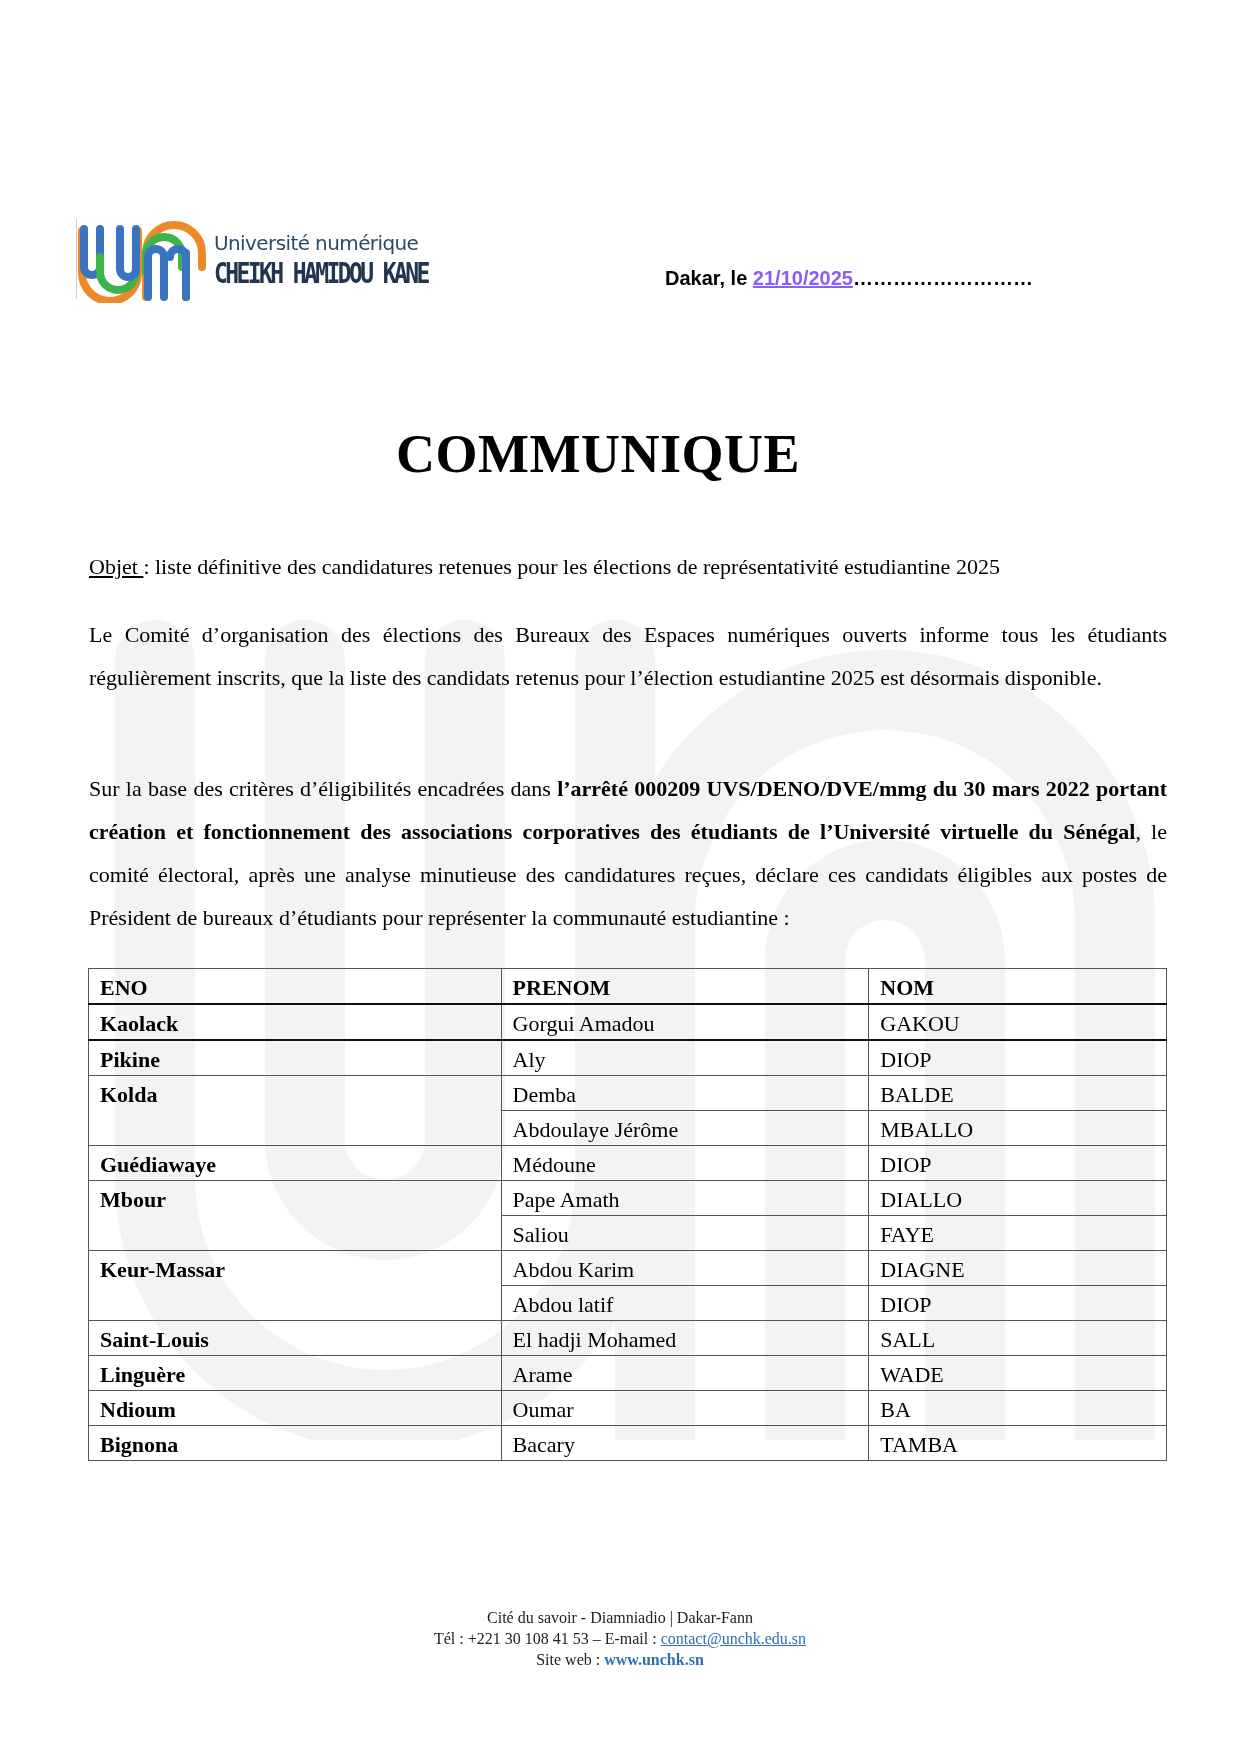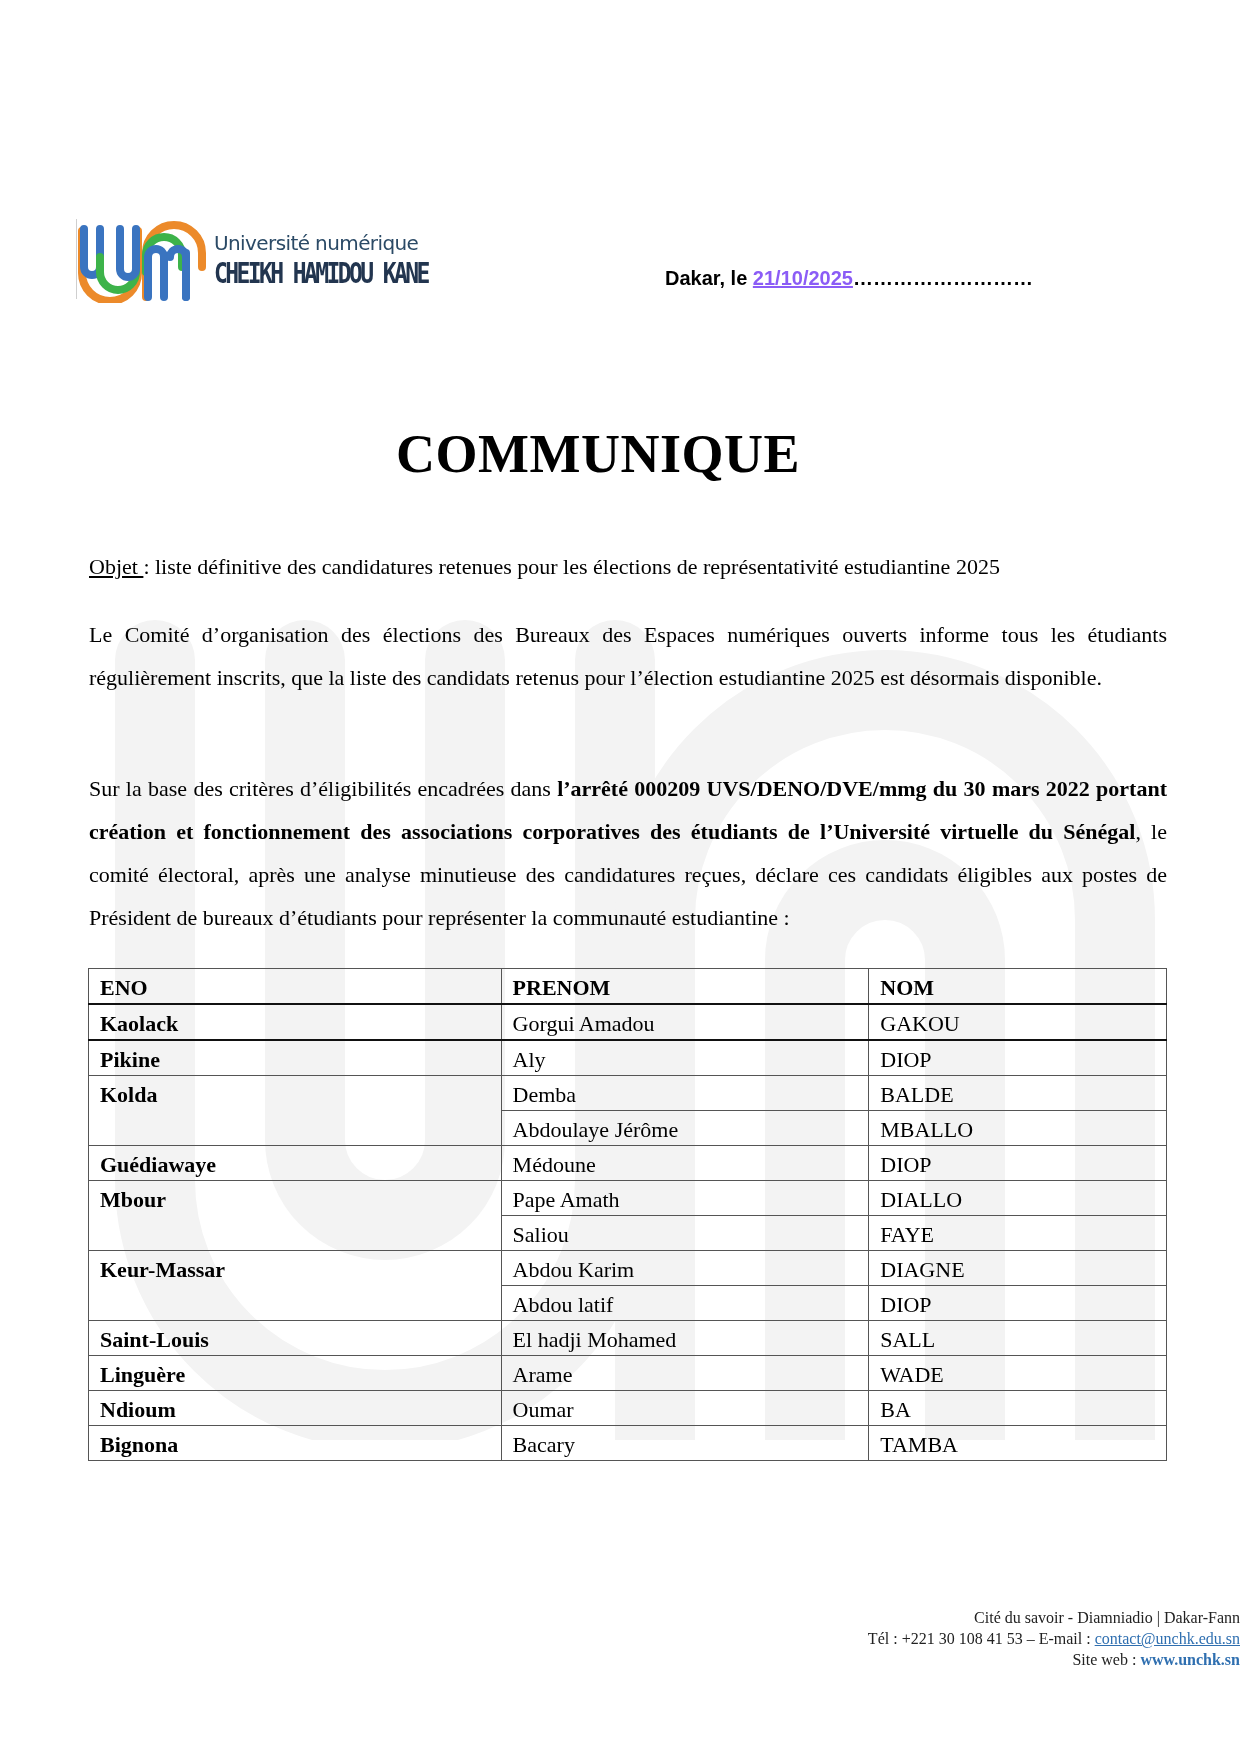--- a/index.html
+++ b/index.html
@@ -43,21 +43,21 @@
   .tbl { position: absolute; left: 88px; top: 968px; width: 1079px; border-collapse: collapse; font-family: "Liberation Serif", serif; font-size: 22px; z-index: 1; }
   .tbl td, .tbl th { border: 1.5px solid #555; height: 33px; padding: 0 11px; vertical-align: top; text-align: left; line-height: 30px; padding-top: 4px; box-sizing: border-box; }
   .tbl th { font-weight: bold; }
   .tbl td.eno { font-weight: bold; }
   .tbl col.c1 { width: 413px; }
   .tbl col.c2 { width: 368px; }
   .tbl col.c3 { width: 298px; }
   .tbl tr.thick td { border-top: 2px solid #111; border-bottom: 2px solid #111; }
 
   
-  .footer { position: absolute; left: 0; width: 1240px; top: 1607px; text-align: right; font-family: "Liberation Serif", serif; font-size: 16px; line-height: 21px; color: #222; z-index: 1; }
+  .footer { position: absolute; left: 0; width: 1240px; top: 1607px; text-align: center; font-family: "Liberation Serif", serif; font-size: 16px; line-height: 21px; color: #222; z-index: 1; }
   .footer a { color: #2f6fb0; text-decoration: underline; }
   .footer .web { color: #2f6fb0; font-weight: bold; }
 </style>
 </head>
 <body>
 
 <div class="page">
 
   <svg class="watermark" viewBox="0 0 1070 820">
     <g fill="none" stroke="#f3f3f3" stroke-width="80" stroke-linecap="round">

